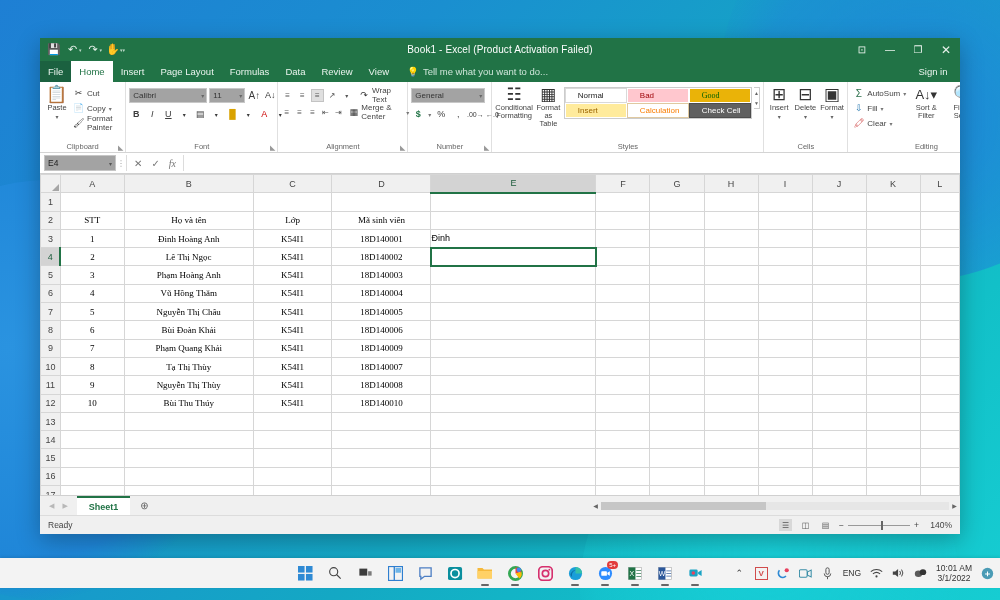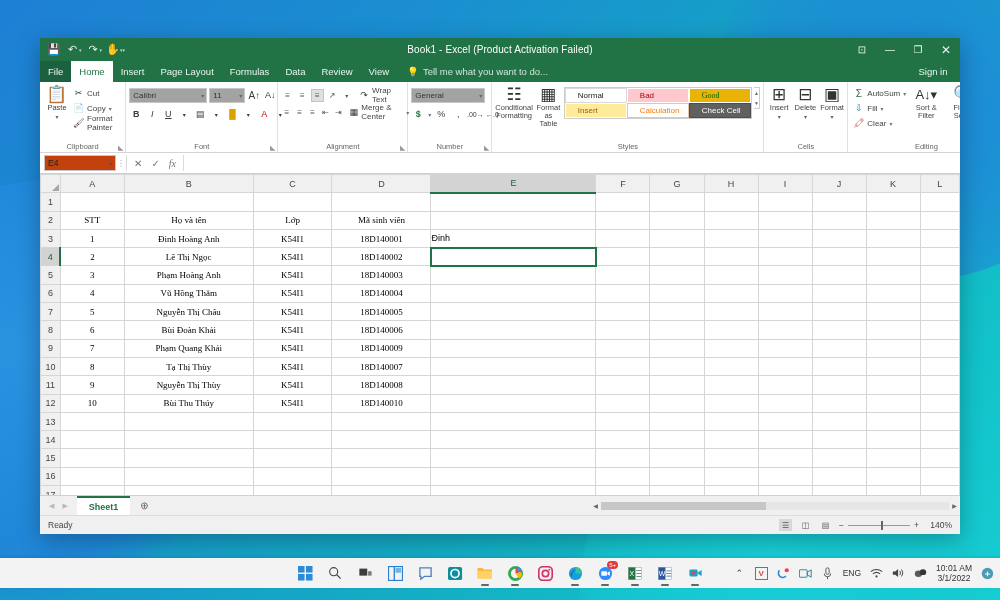--- a/index.html
+++ b/index.html
@@ -102,21 +102,21 @@
   .sc-calc { background: #fff; color: #fa7d00; border: 1px solid #e0c9a0; }
   .sc-check { background: #606060; color: #fff; border: 1px solid #4d4d4d; }
   .gallery-scroll { display: flex; flex-direction: column; justify-content: space-between;
     border: 1px solid #ccc; border-left: none; margin-top: 3px; width: 10px; }
   .gallery-scroll div { font-size: 5px; text-align: center; color: #666; line-height: 10px; }
 
   
   .formulabar { height: 21px; background: #fff; border-bottom: 1px solid #d0d0d0;
     display: flex; align-items: center; flex: 0 0 auto; }
   .namebox { width: 72px; height: 16px; margin-left: 4px; border: 1px solid #c6c6c6;
-    background: #c2410c; font-size: 8.5px; display: flex; align-items: center;
+    background: #a3a3a3; font-size: 8.5px; display: flex; align-items: center;
     padding: 0 3px; position: relative; color:#222; }
   .namebox::after { content: "▾"; position: absolute; right: 3px; font-size: 6px; color: #555; }
   .fb-sep { width: 10px; text-align: center; color: #999; font-size: 8px; }
   .fb-icons { display: flex; align-items: center; gap: 9px; padding: 0 7px;
     border-left: 1px solid #dcdcdc; border-right: 1px solid #dcdcdc; height: 16px; }
   .fb-icons span { font-size: 10px; color: #777; }
   .fb-input { flex: 1; height: 16px; font-size: 9px; padding-left: 4px; color: #222; }
 
   
   .gridwrap { flex: 1; display: flex; flex-direction: column; overflow: hidden;

